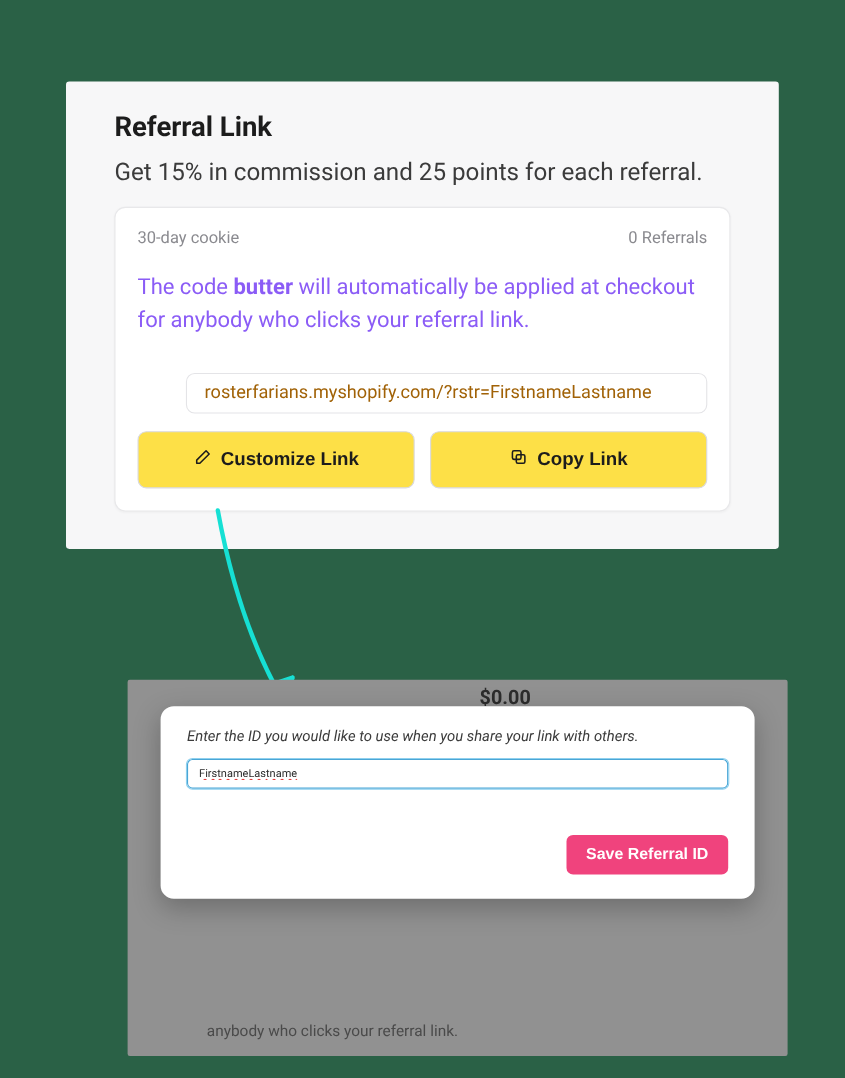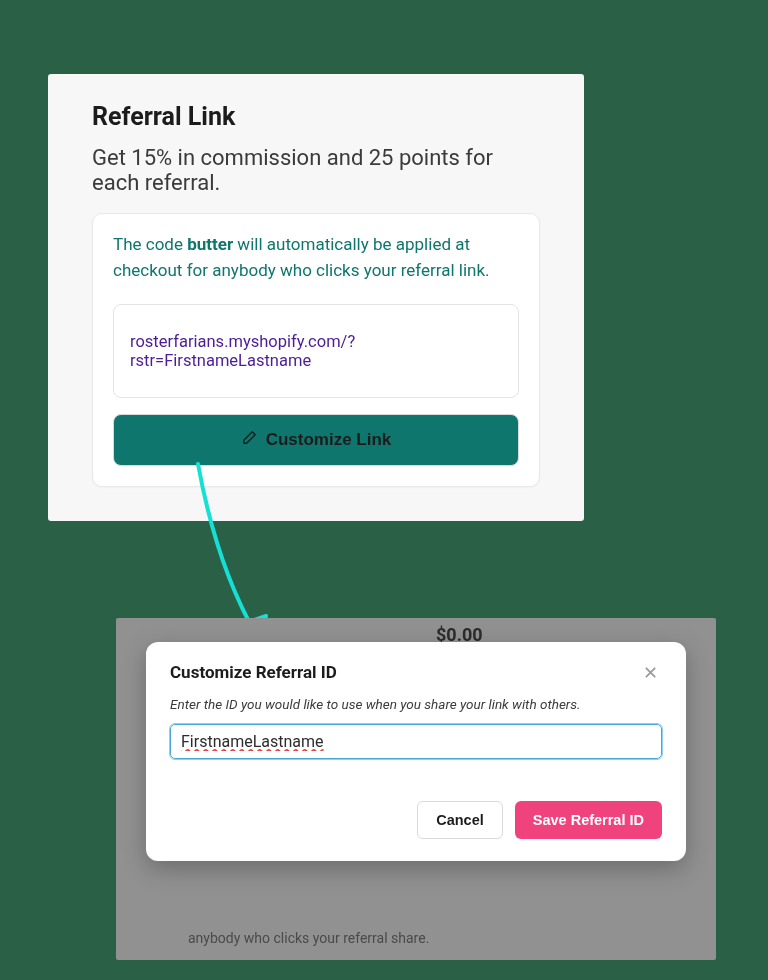--- a/index.html
+++ b/index.html
@@ -9,22 +9,22 @@
     background: #2a6146;
     font-family: -apple-system, BlinkMacSystemFont, "Segoe UI", Roboto, Helvetica, Arial, sans-serif;
     position: relative;
     overflow: hidden;
   }
 
   
   .top-panel {
     position: absolute;
     top: 74px;
-    left: 48px;
-    width: 536px;
+    left: 60px;
+    width: 648px;
     background: #f7f7f8;
     border-radius: 3px;
     padding: 28px 44px 34px 44px;
   }
   .top-panel h1 {
     font-size: 25px;
     font-weight: 700;
     color: #1c1c1c;
     margin-bottom: 14px;
   }
@@ -47,43 +47,44 @@
     margin-bottom: 6px;
   }
   .meta-row {
     display: flex;
     justify-content: space-between;
     font-size: 15px;
     color: #8a8a8f;
     margin-bottom: 20px;
   }
   .code-desc {
-    font-size: 17px;
-    color: #0f766e;
+    font-size: 20px;
+    color: #8b5cf6;
     line-height: 1.5;
-    margin-bottom: 21px;
+    margin-bottom: 34px;
   }
   .code-desc b { font-weight: 700; }
   .link-box {
     border: 1px solid #e4e4e7;
     border-radius: 8px;
-    padding: 27px 16px;
+    padding: 8px 16px;
     font-size: 16.5px;
-    color: #4c1d95;
+    color: #a16207;
     margin-bottom: 16px;
     background: #fff;
+    margin-left: 44px;
   }
   .btn-row {
     display: flex;
     gap: 14px;
   }
   .btn {
     flex: 1;
     border: 1px solid #d9d9de;
-    background: #0f766e;
+    background: #fde047;
     border-radius: 8px;
     padding: 14px 12px;
     font-size: 17px;
     font-weight: 700;
     color: #1c1c1c;
     display: flex;
     align-items: center;
     justify-content: center;
     gap: 8px;
     cursor: pointer;
@@ -160,21 +161,21 @@
     color: #3b3b3b;
     margin-bottom: 12px;
     font-style: italic;
   }
   .modal-input {
     width: 100%;
     border: 1px solid #4aa6d6;
     outline: 1px solid #8fd0ee;
     border-radius: 5px;
     padding: 7px 10px;
-    font-size: 16px;
+    font-size: 10px;
     font-family: inherit;
     color: #2c2c2c;
     margin-bottom: 42px;
     text-decoration: underline wavy #e23b3b;
     text-decoration-skip-ink: none;
   }
   .modal-actions {
     display: flex;
     justify-content: flex-end;
     gap: 12px;
@@ -202,51 +203,59 @@
   }
 </style>
 </head>
 <body>
 
 <div class="top-panel">
   <h1>Referral Link</h1>
   <p class="subtitle">Get 15% in commission and 25 points for each referral.</p>
 
   <div class="inner-card">
+    <div class="meta-row">
+      <span>30-day cookie</span>
+      <span>0 Referrals</span>
+    </div>
     <p class="code-desc">
       <span>The code </span><b>butter</b><span> will automatically be applied at checkout for anybody who clicks your referral link.</span>
     </p>
     <div class="link-box">rosterfarians.myshopify.com/?rstr=FirstnameLastname</div>
     <div class="btn-row">
       <button class="btn">
         <span>
           <svg viewBox="0 0 24 24" fill="none" stroke-width="2" stroke-linecap="round" stroke-linejoin="round">
               <path d="M4 20h4L20 8l-4-4L4 16v4z"></path>
             </svg>
         </span>
         <span>Customize Link</span>
       </button>
+      <button class="btn">
+        <span>
+          <svg viewBox="0 0 24 24" fill="none" stroke-width="2" stroke-linecap="round" stroke-linejoin="round">
+              <rect x="9" y="9" width="11" height="11" rx="2"></rect>
+              <rect x="4" y="4" width="11" height="11" rx="2"></rect>
+            </svg>
+        </span>
+        <span>Copy Link</span>
+      </button>
     </div>
   </div>
 </div>
 
 <svg class="arrow" viewBox="0 0 130 210">
   <path d="M28 4 C 40 70, 60 130, 88 178" stroke="#16e0d4" stroke-width="4" fill="none" stroke-linecap="round"></path>
   <path d="M88 178 L72 164 M88 178 L96 156 M72 164 L96 156" stroke="#16e0d4" stroke-width="4" fill="none" stroke-linejoin="round" stroke-linecap="round"></path>
 </svg>
 
 <div class="bottom-bg">
   <div class="fake-amount">$0.00</div>
-  <div class="fake-text">anybody who clicks your referral share.</div>
+  <div class="fake-text">anybody who clicks your referral link.</div>
 
   <div class="modal">
-    <div class="modal-head">
-      <div class="modal-title">Customize Referral ID</div>
-      <div class="close-x">✕</div>
-    </div>
     <p class="modal-desc">Enter the ID you would like to use when you share your link with others.</p>
     <input class="modal-input" type="text" value="FirstnameLastname" style="">
     <div class="modal-actions">
-      <button class="btn-cancel">Cancel</button>
       <button class="btn-save">Save Referral ID</button>
     </div>
   </div>
 </div>
 
 </body></html>

